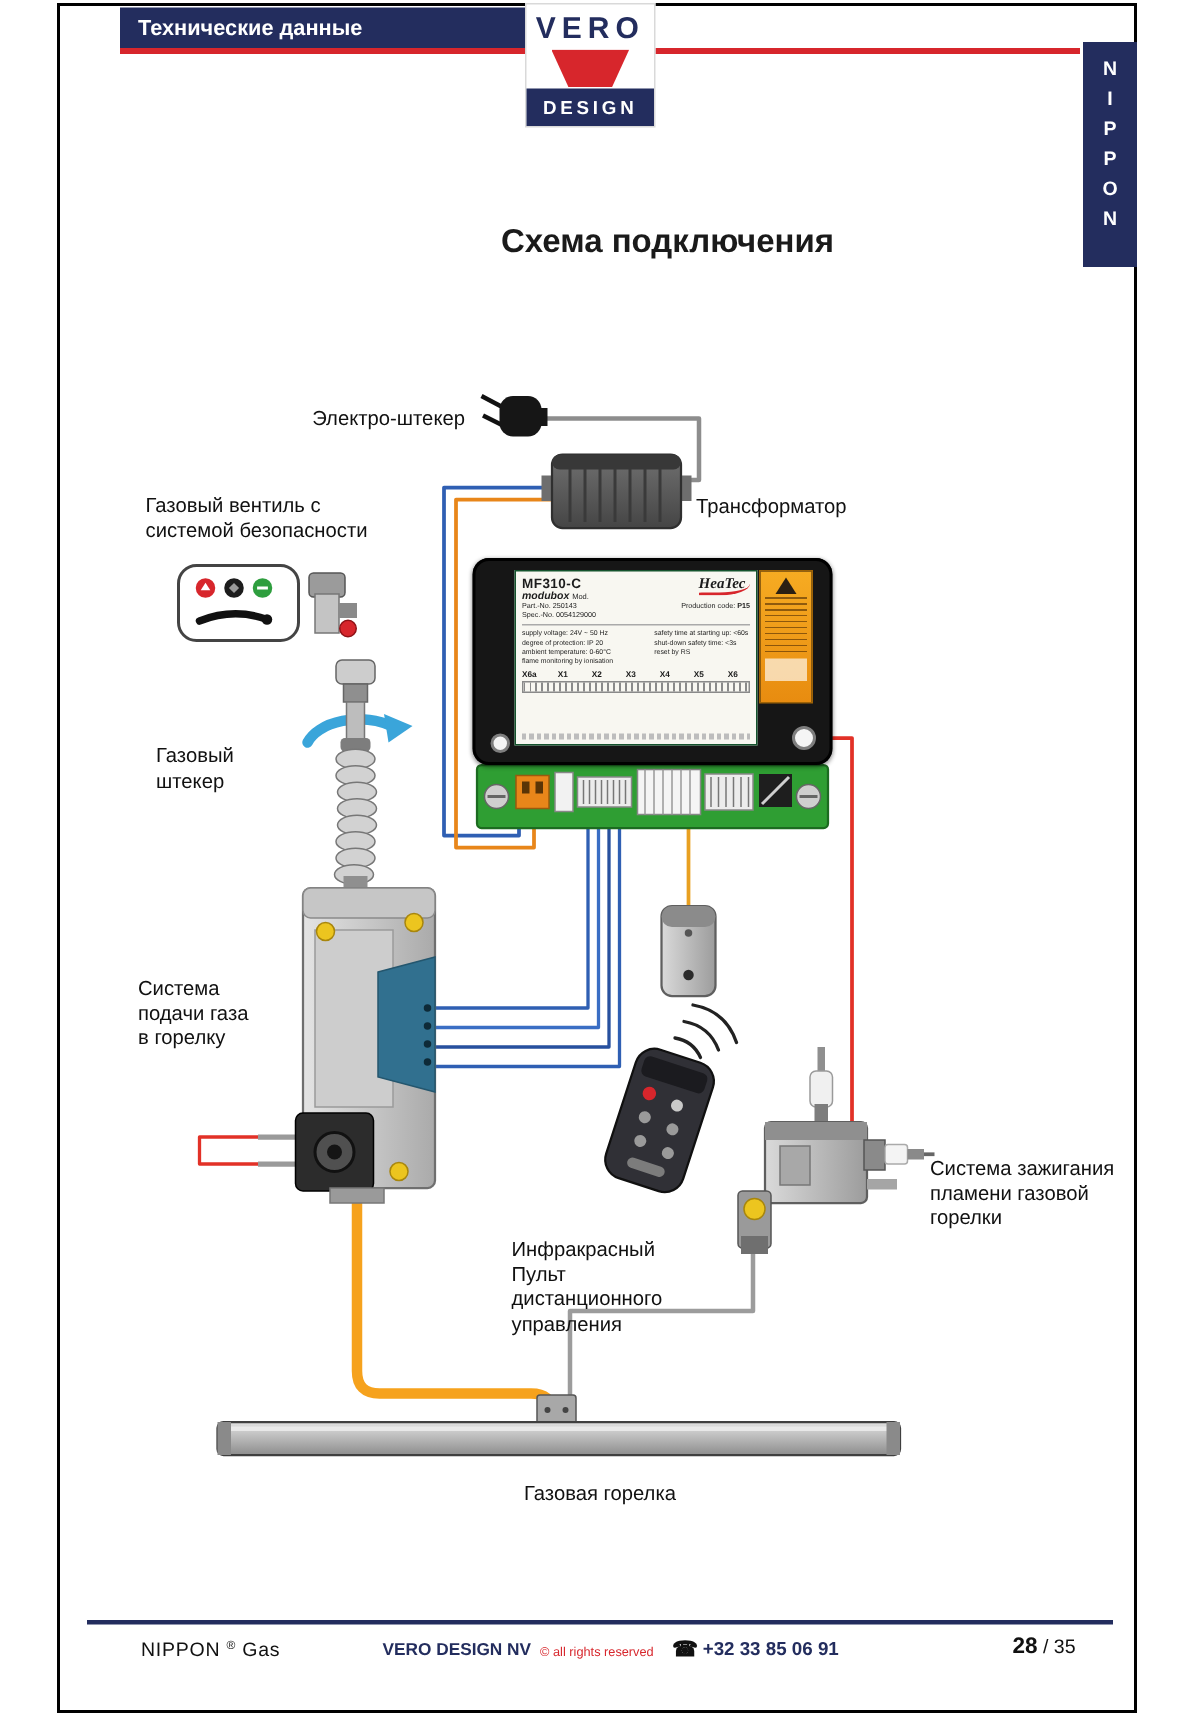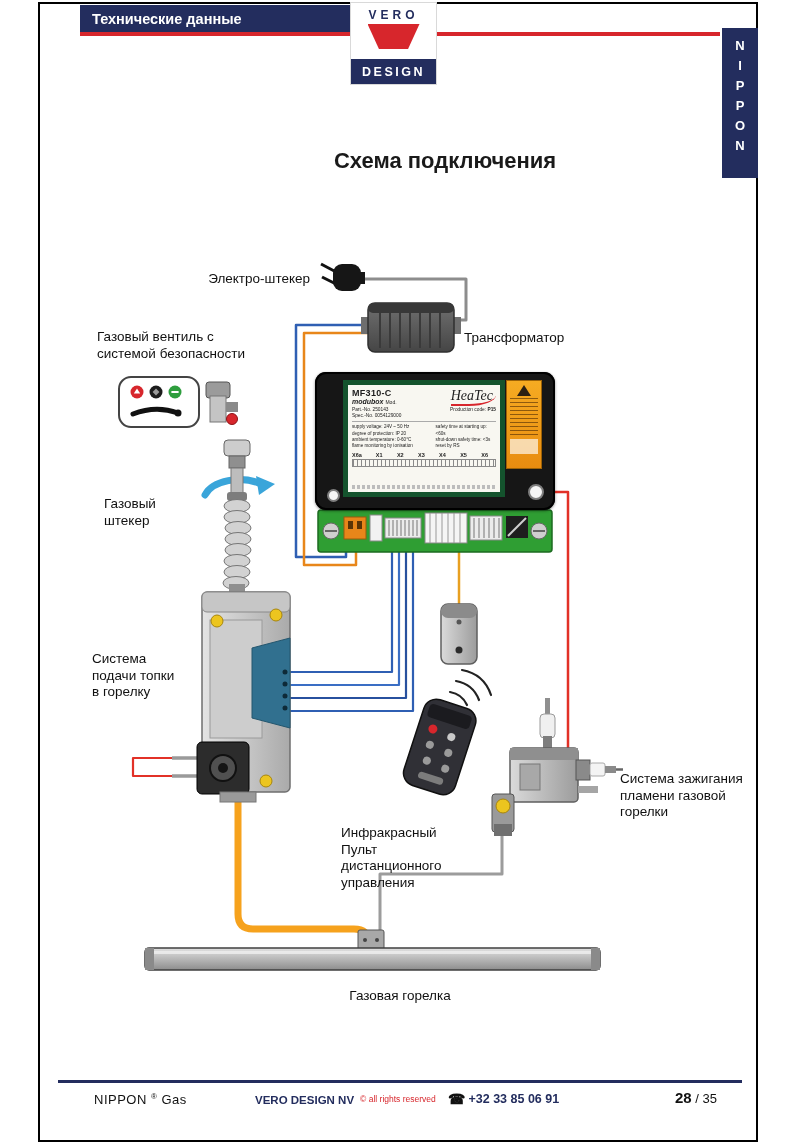--- a/index.html
+++ b/index.html
@@ -8,45 +8,45 @@
   
   .frame{position:absolute;left:38px;top:2px;width:720px;height:1140px;border:2px solid #000;box-sizing:border-box;}
   
   .hbar{position:absolute;top:5px;height:27px;background:#232d5e;color:#fff;font-weight:bold;
         font-size:14.5px;display:flex;align-items:center;box-sizing:border-box;z-index:4;}
   .hbar-left{left:80px;width:270px;padding-left:12px;}
   .hbar-right{left:437px;width:283px;justify-content:center;}
   .redline{position:absolute;left:80px;top:32px;width:640px;height:4px;background:#d7262c;z-index:3;}
   .logo{position:absolute;left:350px;top:2px;width:87px;height:83px;background:#fff;border:1px solid #d9d9d9;
         display:flex;flex-direction:column;align-items:center;z-index:5;box-sizing:border-box;}
-  .logo-vero{color:#232d5e;font-weight:bold;font-size:12px;letter-spacing:4px;margin-top:5px;}
+  .logo-vero{color:#232d5e;font-weight:bold;font-size:20px;letter-spacing:4px;margin-top:5px;}
   .logo-shape{width:52px;height:25px;background:#d7262c;clip-path:polygon(0 0,100% 0,78% 100%,22% 100%);margin-top:2px;}
   .logo-design{margin-top:auto;width:100%;height:25px;background:#232d5e;color:#fff;font-weight:bold;
         font-size:12.5px;letter-spacing:2.5px;display:flex;align-items:center;justify-content:center;}
   .nippon{position:absolute;left:722px;top:28px;width:36px;height:150px;background:#232d5e;color:#fff;
         display:flex;flex-direction:column;align-items:center;padding-top:10px;gap:5px;
         font-weight:bold;font-size:13px;box-sizing:border-box;z-index:4;}
   
   .title{position:absolute;left:38px;top:148px;width:722px;text-align:center;
         font-size:22px;font-weight:bold;color:#1a1a1a;z-index:2;margin-left:46px;}
   
   .lbl{position:absolute;font-weight:normal;font-size:13.5px;line-height:1.24;color:#111;z-index:6;}
   
   .canvas{position:absolute;left:0;top:0;width:800px;height:1146px;z-index:2;}
   
   .control-box{position:absolute;left:315px;top:372px;width:240px;height:138px;background:#161616;
         border-radius:11px;z-index:5;box-shadow:0 1px 3px rgba(0,0,0,.45), inset 0 0 0 2px #000;}
   .unit-label{position:absolute;left:28px;top:8px;width:162px;height:117px;background:#f8f7f1;
-        border:5px solid #14532d;box-sizing:border-box;padding:3px 4px;display:flex;flex-direction:column;
+        border:1px solid #14532d;box-sizing:border-box;padding:3px 4px;display:flex;flex-direction:column;
         overflow:hidden;color:#1c1c1c;}
   .ul-head{display:flex;justify-content:space-between;align-items:flex-start;}
   .ul-model{font-size:9px;font-weight:bold;letter-spacing:.3px;}
   .ul-series{font-size:7px;font-weight:bold;font-style:italic;}
   .ul-mod{font-size:5px;font-weight:normal;font-style:normal;}
-  .ul-brand{font-family:"Liberation Serif",serif;font-weight:normal;font-style:italic;font-size:14px;
+  .ul-brand{font-family:"Liberation Serif",serif;font-weight:bold;font-style:italic;font-size:10px;
         border-bottom:2px solid #d7262c;border-radius:0 0 60% 0;padding-right:3px;}
   .ul-row2{display:flex;justify-content:space-between;margin-top:1px;font-size:4.8px;line-height:1.3;}
   .ul-prod{text-align:right;}
   .ul-specs{display:flex;justify-content:space-between;border-top:1px solid #aaa;margin-top:2px;
         padding-top:2px;font-size:4.6px;line-height:1.35;}
   .ul-specs .col-l{width:56%;}
   .ul-specs .col-r{width:42%;}
   .ul-terms{display:flex;align-items:center;margin-top:3px;font-size:5.5px;font-weight:bold;}
   .ul-x6a{margin-right:14px;}
   .ul-xs{display:flex;flex:1;justify-content:space-between;padding-right:8px;}
@@ -61,21 +61,21 @@
   .sticker-lines{height:38px;margin:2px 3px;
         background:repeating-linear-gradient(180deg,rgba(60,30,0,.55) 0 1px,transparent 1px 4px);}
   .sticker-block{height:15px;margin:3px;background:rgba(255,255,255,.65);}
   .circle-btn{position:absolute;border-radius:50%;background:#f5f5f5;border:2px solid #7e7e7e;box-sizing:border-box;}
   .circle-btn.l{left:12px;bottom:8px;width:13px;height:13px;}
   .circle-btn.r{right:11px;bottom:10px;width:16px;height:16px;}
   
   .footer-line{position:absolute;left:58px;top:1080px;width:684px;height:3px;background:#232d5e;}
   .footer-left{position:absolute;left:60px;top:1092px;font-size:13px;color:#111;letter-spacing:.5px;margin-left:34px;}
   .footer-left sup{font-size:8px;}
-  .footer-company{position:absolute;left:255px;top:1094px;display:flex;align-items:flex-start;gap:6px;}
+  .footer-company{position:absolute;left:255px;top:1094px;display:flex;align-items:flex-end;gap:6px;}
   .fc-name{color:#232d5e;font-weight:bold;font-size:11.5px;}
   .fc-rights{color:#d7262c;font-size:8.5px;}
   .footer-phone{position:absolute;left:448px;top:1091px;display:flex;align-items:center;gap:3px;
         color:#232d5e;font-weight:bold;font-size:12.5px;}
   .fp-icon{font-size:14px;color:#111;}
   .footer-page{position:absolute;left:650px;top:1089px;width:92px;text-align:center;font-size:13px;color:#111;}
   .footer-page b{font-size:15px;}
 </style>
 </head>
 <body>
@@ -351,21 +351,21 @@
     <div>системой безопасности</div>
   </div>
 
   <div class="lbl" style="left:104px;top:496px">
     <div>Газовый</div>
     <div>штекер</div>
   </div>
 
   <div class="lbl" style="left:92px;top:651px">
     <div>Система</div>
-    <div>подачи топки</div>
+    <div>подачи газа</div>
     <div>в горелку</div>
   </div>
 
   <div class="lbl" style="left:341px;top:825px">
     <div>Инфракрасный</div>
     <div>Пульт</div>
     <div>дистанционного</div>
     <div>управления</div>
   </div>
 

